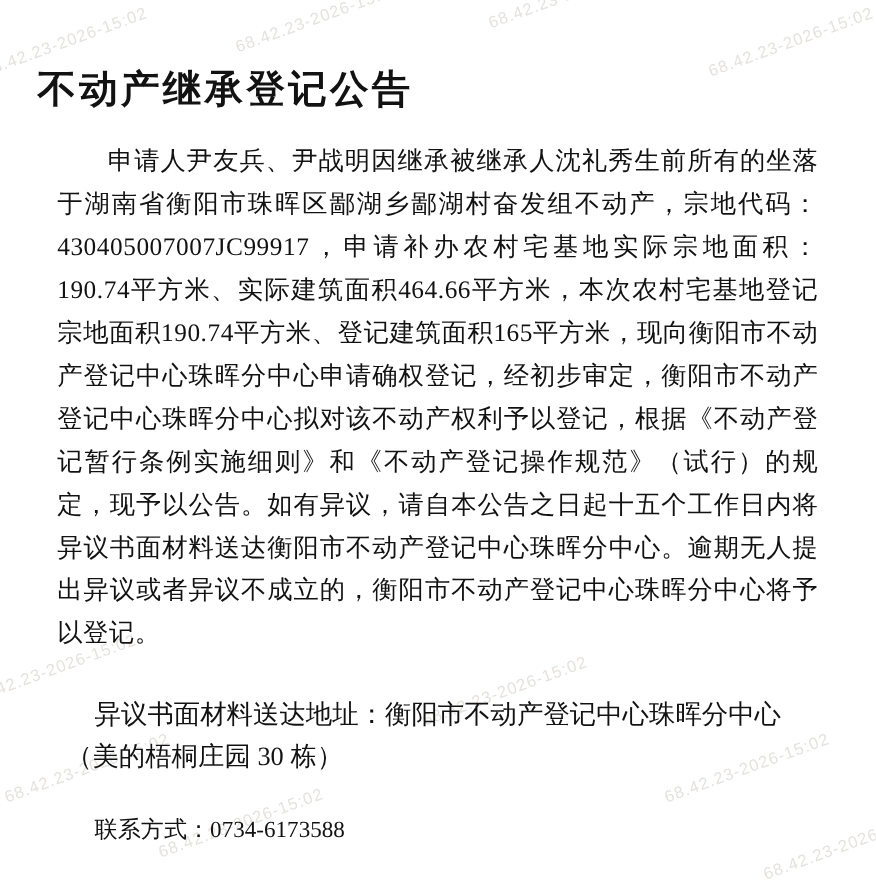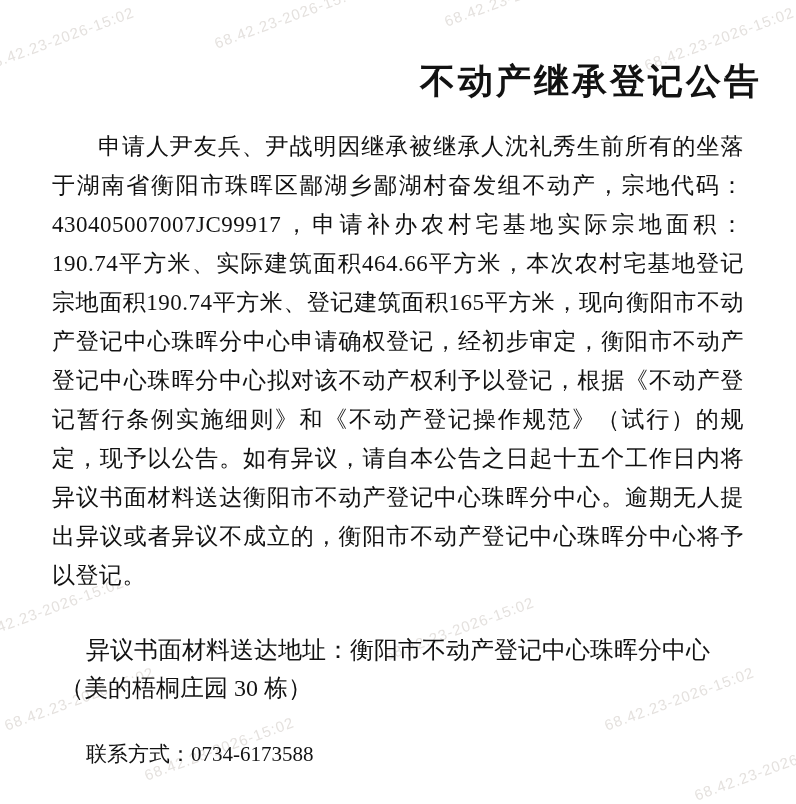--- a/index.html
+++ b/index.html
@@ -38,21 +38,21 @@
   .page {
     position: relative;
     z-index: 2;
     width: 796px;
     height: 804px;
     box-sizing: border-box;
     padding: 48px 34px 0 34px;
   }
 
   .doc-title {
-    text-align: right;
+    text-align: left;
     font-size: 35px;
     font-weight: bold;
     letter-spacing: 3px;
     margin: 10px 0 22px 0;
     font-family: "Liberation Serif", "DejaVu Serif", serif;
   }
 
   .body-text {
     font-size: 23px;
     line-height: 39px;

